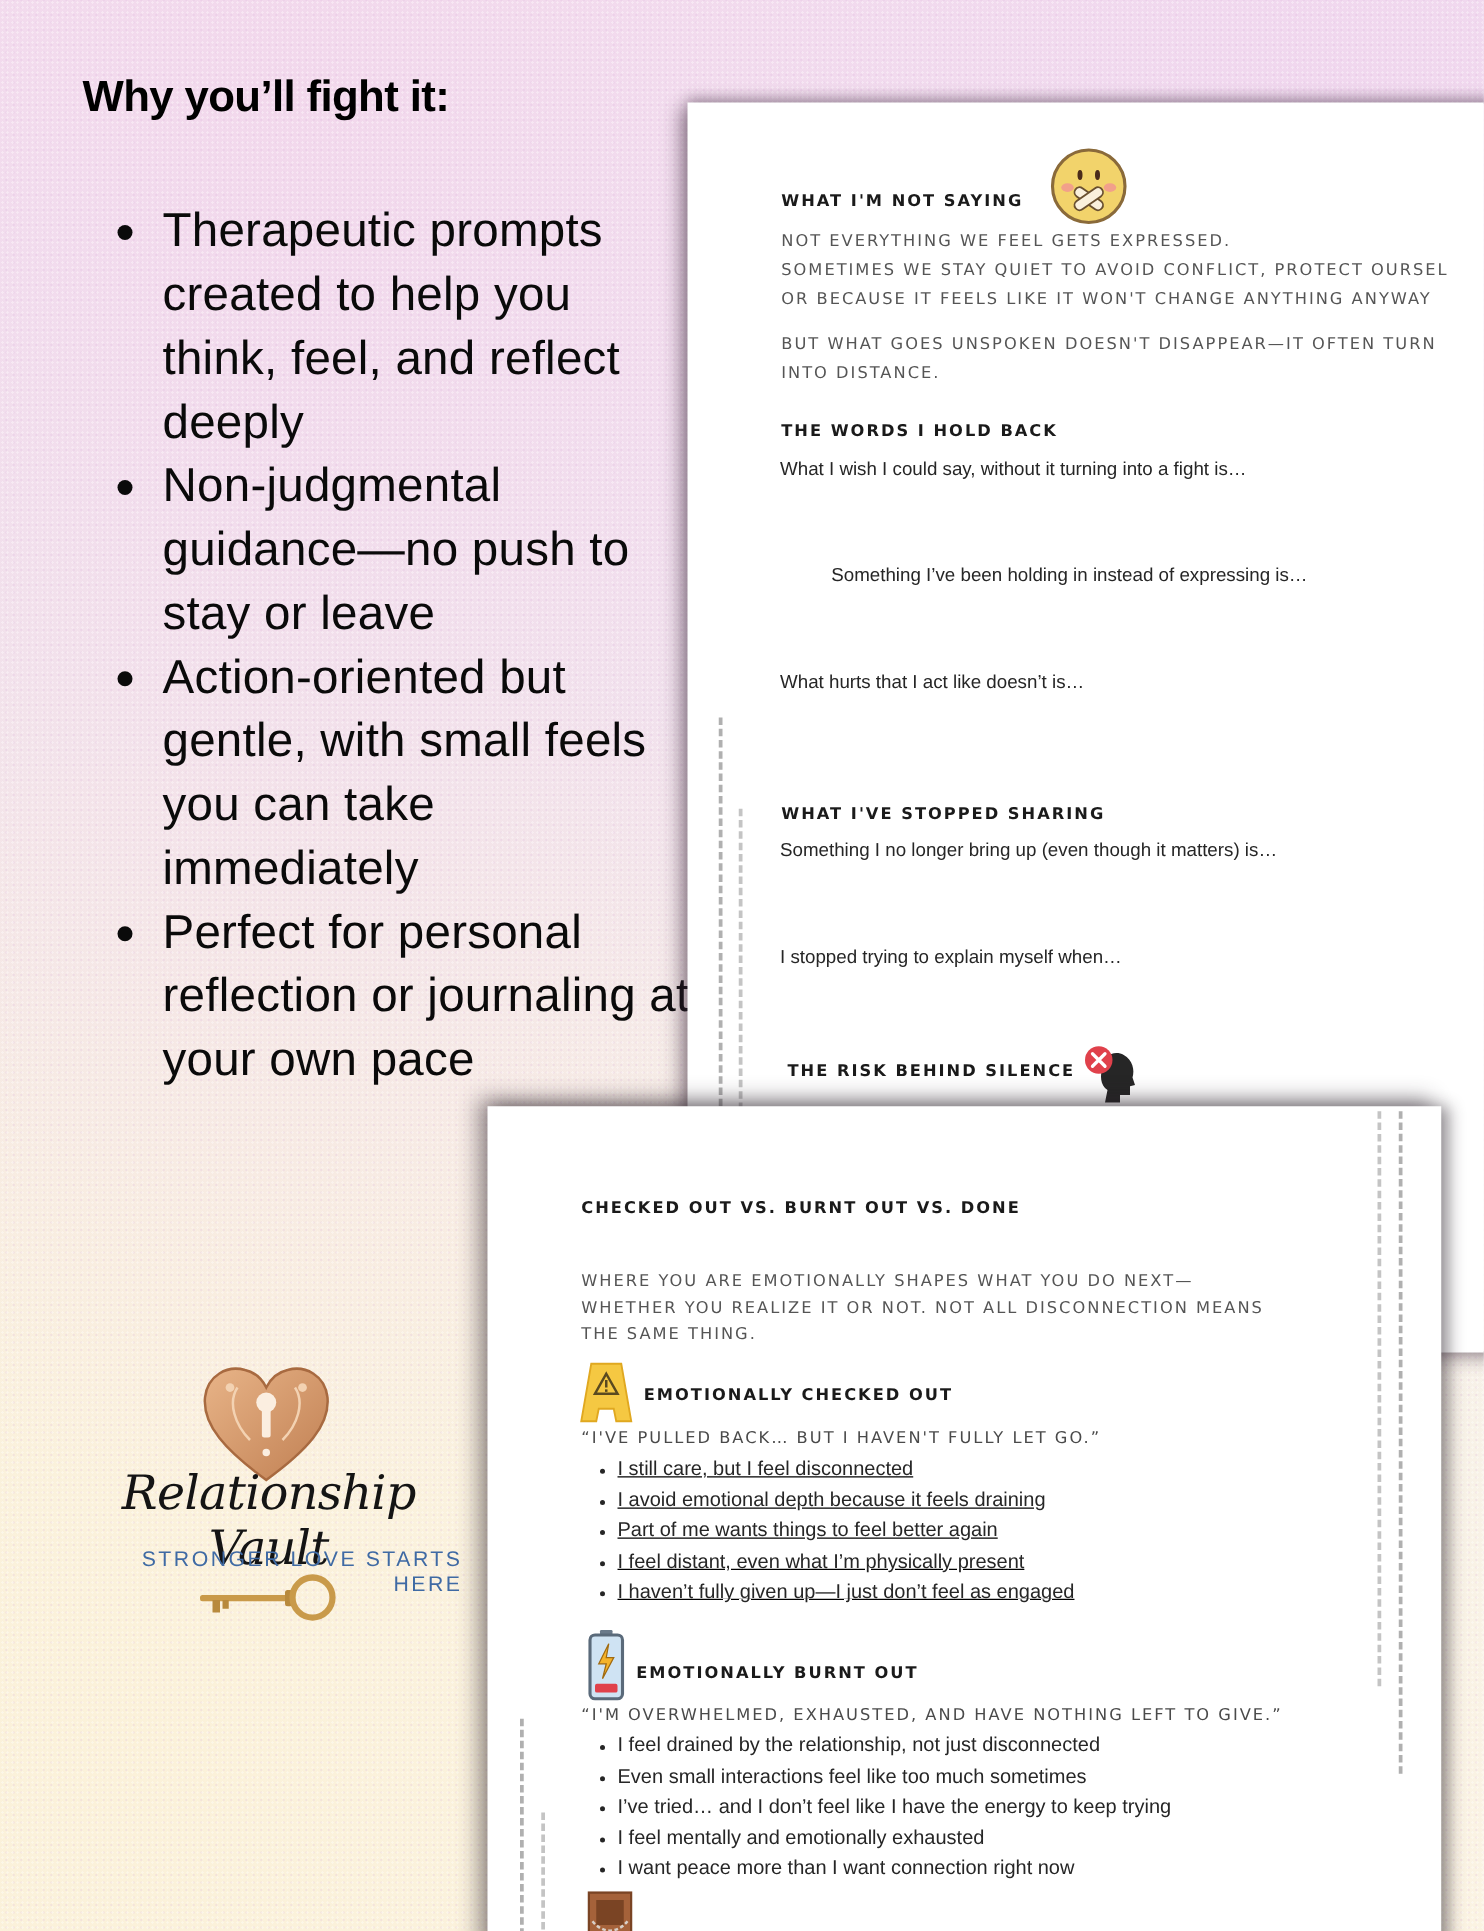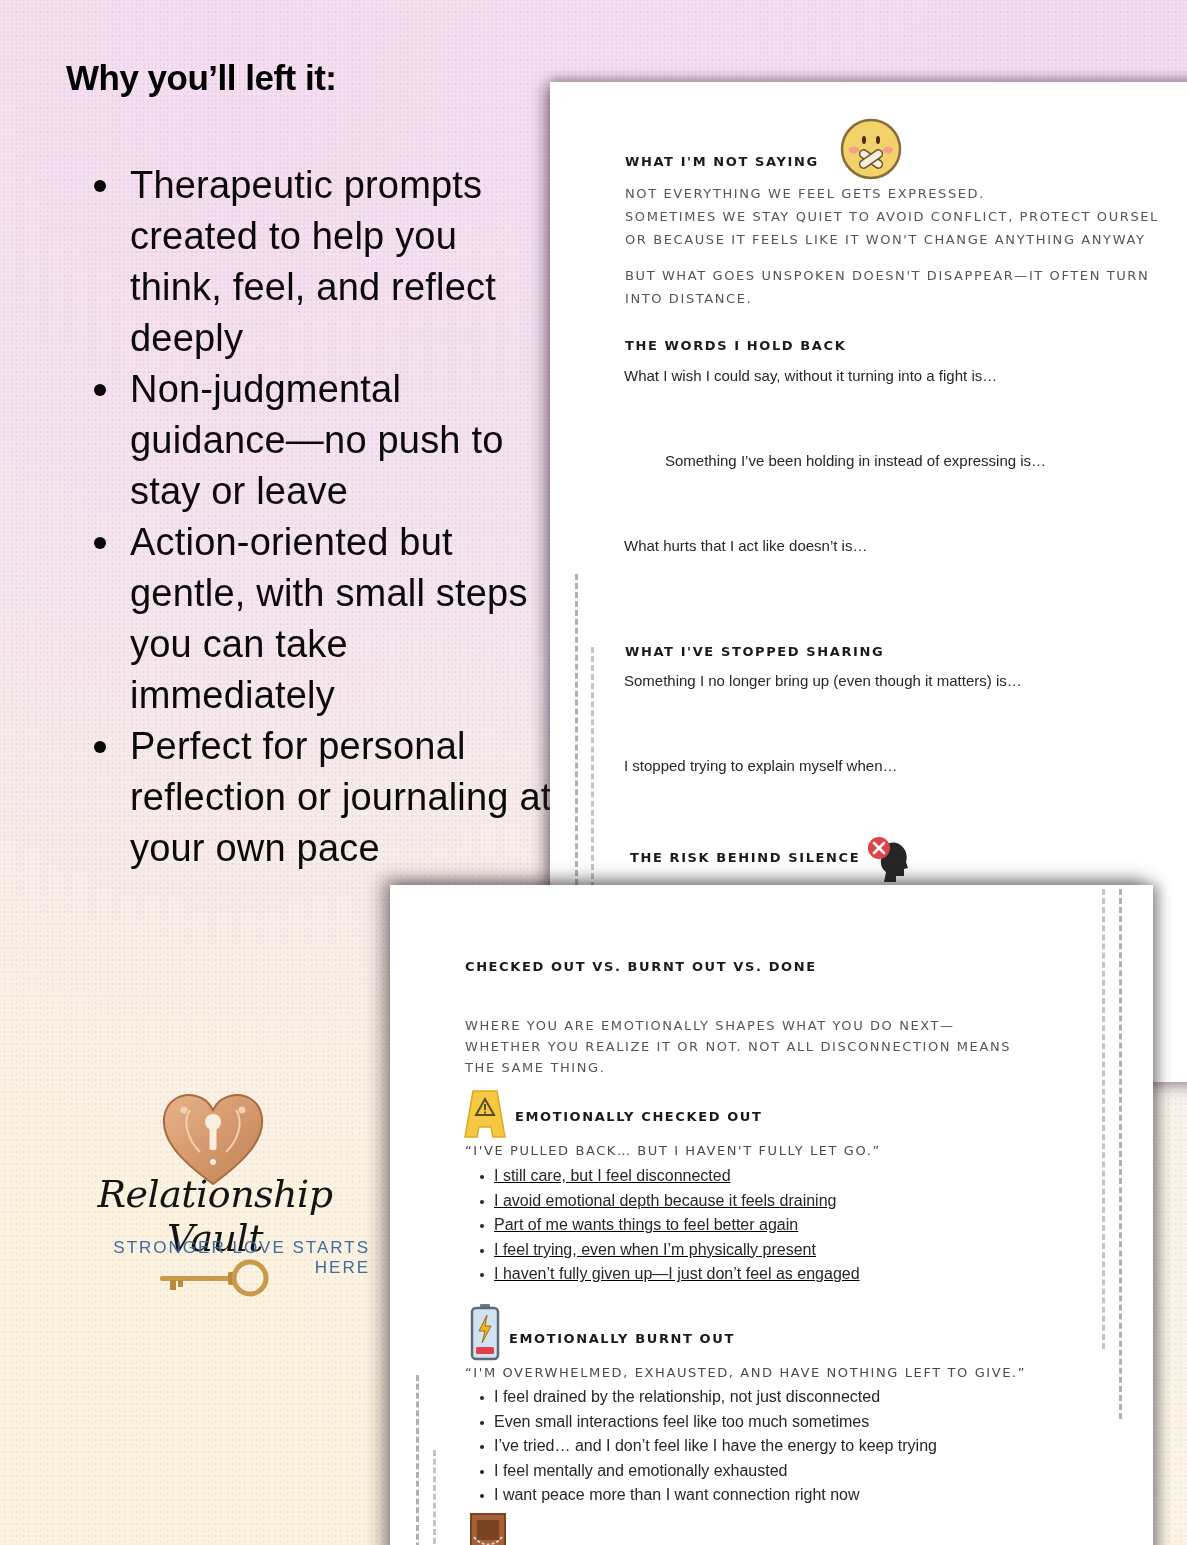--- a/index.html
+++ b/index.html
@@ -92,25 +92,25 @@
     content: ""; position: absolute; left: 2px; top: 11px;
     width: 4px; height: 4px; border-radius: 50%; background: #262626;
   }
   .icon { position: absolute; }
 </style>
 </head>
 <body>
 
 <div class="noise"></div>
 
-<div class="headline">Why you’ll left it:</div>
+<div class="headline">Why you’ll fight it:</div>
 <ul class="benefits">
   <li>Therapeutic prompts created to help you think, feel, and reflect deeply</li>
   <li>Non-judgmental guidance—no push to stay or leave</li>
-  <li>Action-oriented but gentle, with small steps you can take immediately</li>
+  <li>Action-oriented but gentle, with small feels you can take immediately</li>
   <li>Perfect for personal reflection or journaling at your own pace</li>
 </ul>
 
 <div class="logo">
   <svg class="heart" width="106" height="96" viewBox="0 0 106 96">
     <defs>
       <linearGradient id="hg" x1="0" y1="0" x2="1" y2="1">
         <stop offset="0" stop-color="#e8b488"></stop>
         <stop offset="1" stop-color="#c07f52"></stop>
       </linearGradient>
@@ -193,21 +193,21 @@
     <path d="M22 10 L31 26 L13 26 Z" fill="none" stroke="#5a4a20" stroke-width="2"></path>
     <rect x="21" y="15" width="2" height="6" fill="#5a4a20"></rect>
     <rect x="21" y="22.5" width="2" height="2" fill="#5a4a20"></rect>
   </svg>
   <div class="sec-title hand" style="left:125px; top:224px;">Emotionally checked out</div>
   <div class="sub-text hand" style="left:75px; top:254px; color:#4a4a4a;">“I've pulled back… but I haven't fully let go.”</div>
   <ul class="bullets" style="left:88px; top:279px;text-decoration:underline;">
     <li>I still care, but I feel disconnected</li>
     <li>I avoid emotional depth because it feels draining</li>
     <li>Part of me wants things to feel better again</li>
-    <li>I feel trying, even when I’m physically present</li>
+    <li>I feel distant, even what I’m physically present</li>
     <li>I haven’t fully given up—I just don’t feel as engaged</li>
   </ul>
 
   <svg class="icon" style="left:80px; top:418px;" width="30" height="58" viewBox="0 0 30 58">
     <rect x="10" y="1" width="10" height="5" rx="1" fill="#6a7a8a"></rect>
     <rect x="2" y="5" width="26" height="51" rx="4" fill="#cfe3f3" stroke="#5a6a7a" stroke-width="2.5"></rect>
     <path d="M17 12 L9 28 L15 28 L12 40 L21 23 L15 23 Z" fill="#f5b32a" stroke="#a06a10" stroke-width="1"></path>
     <rect x="6" y="44" width="18" height="7" rx="1.5" fill="#e0414b"></rect>
   </svg>
   <div class="sec-title hand" style="left:119px; top:446px;">Emotionally burnt out</div>

